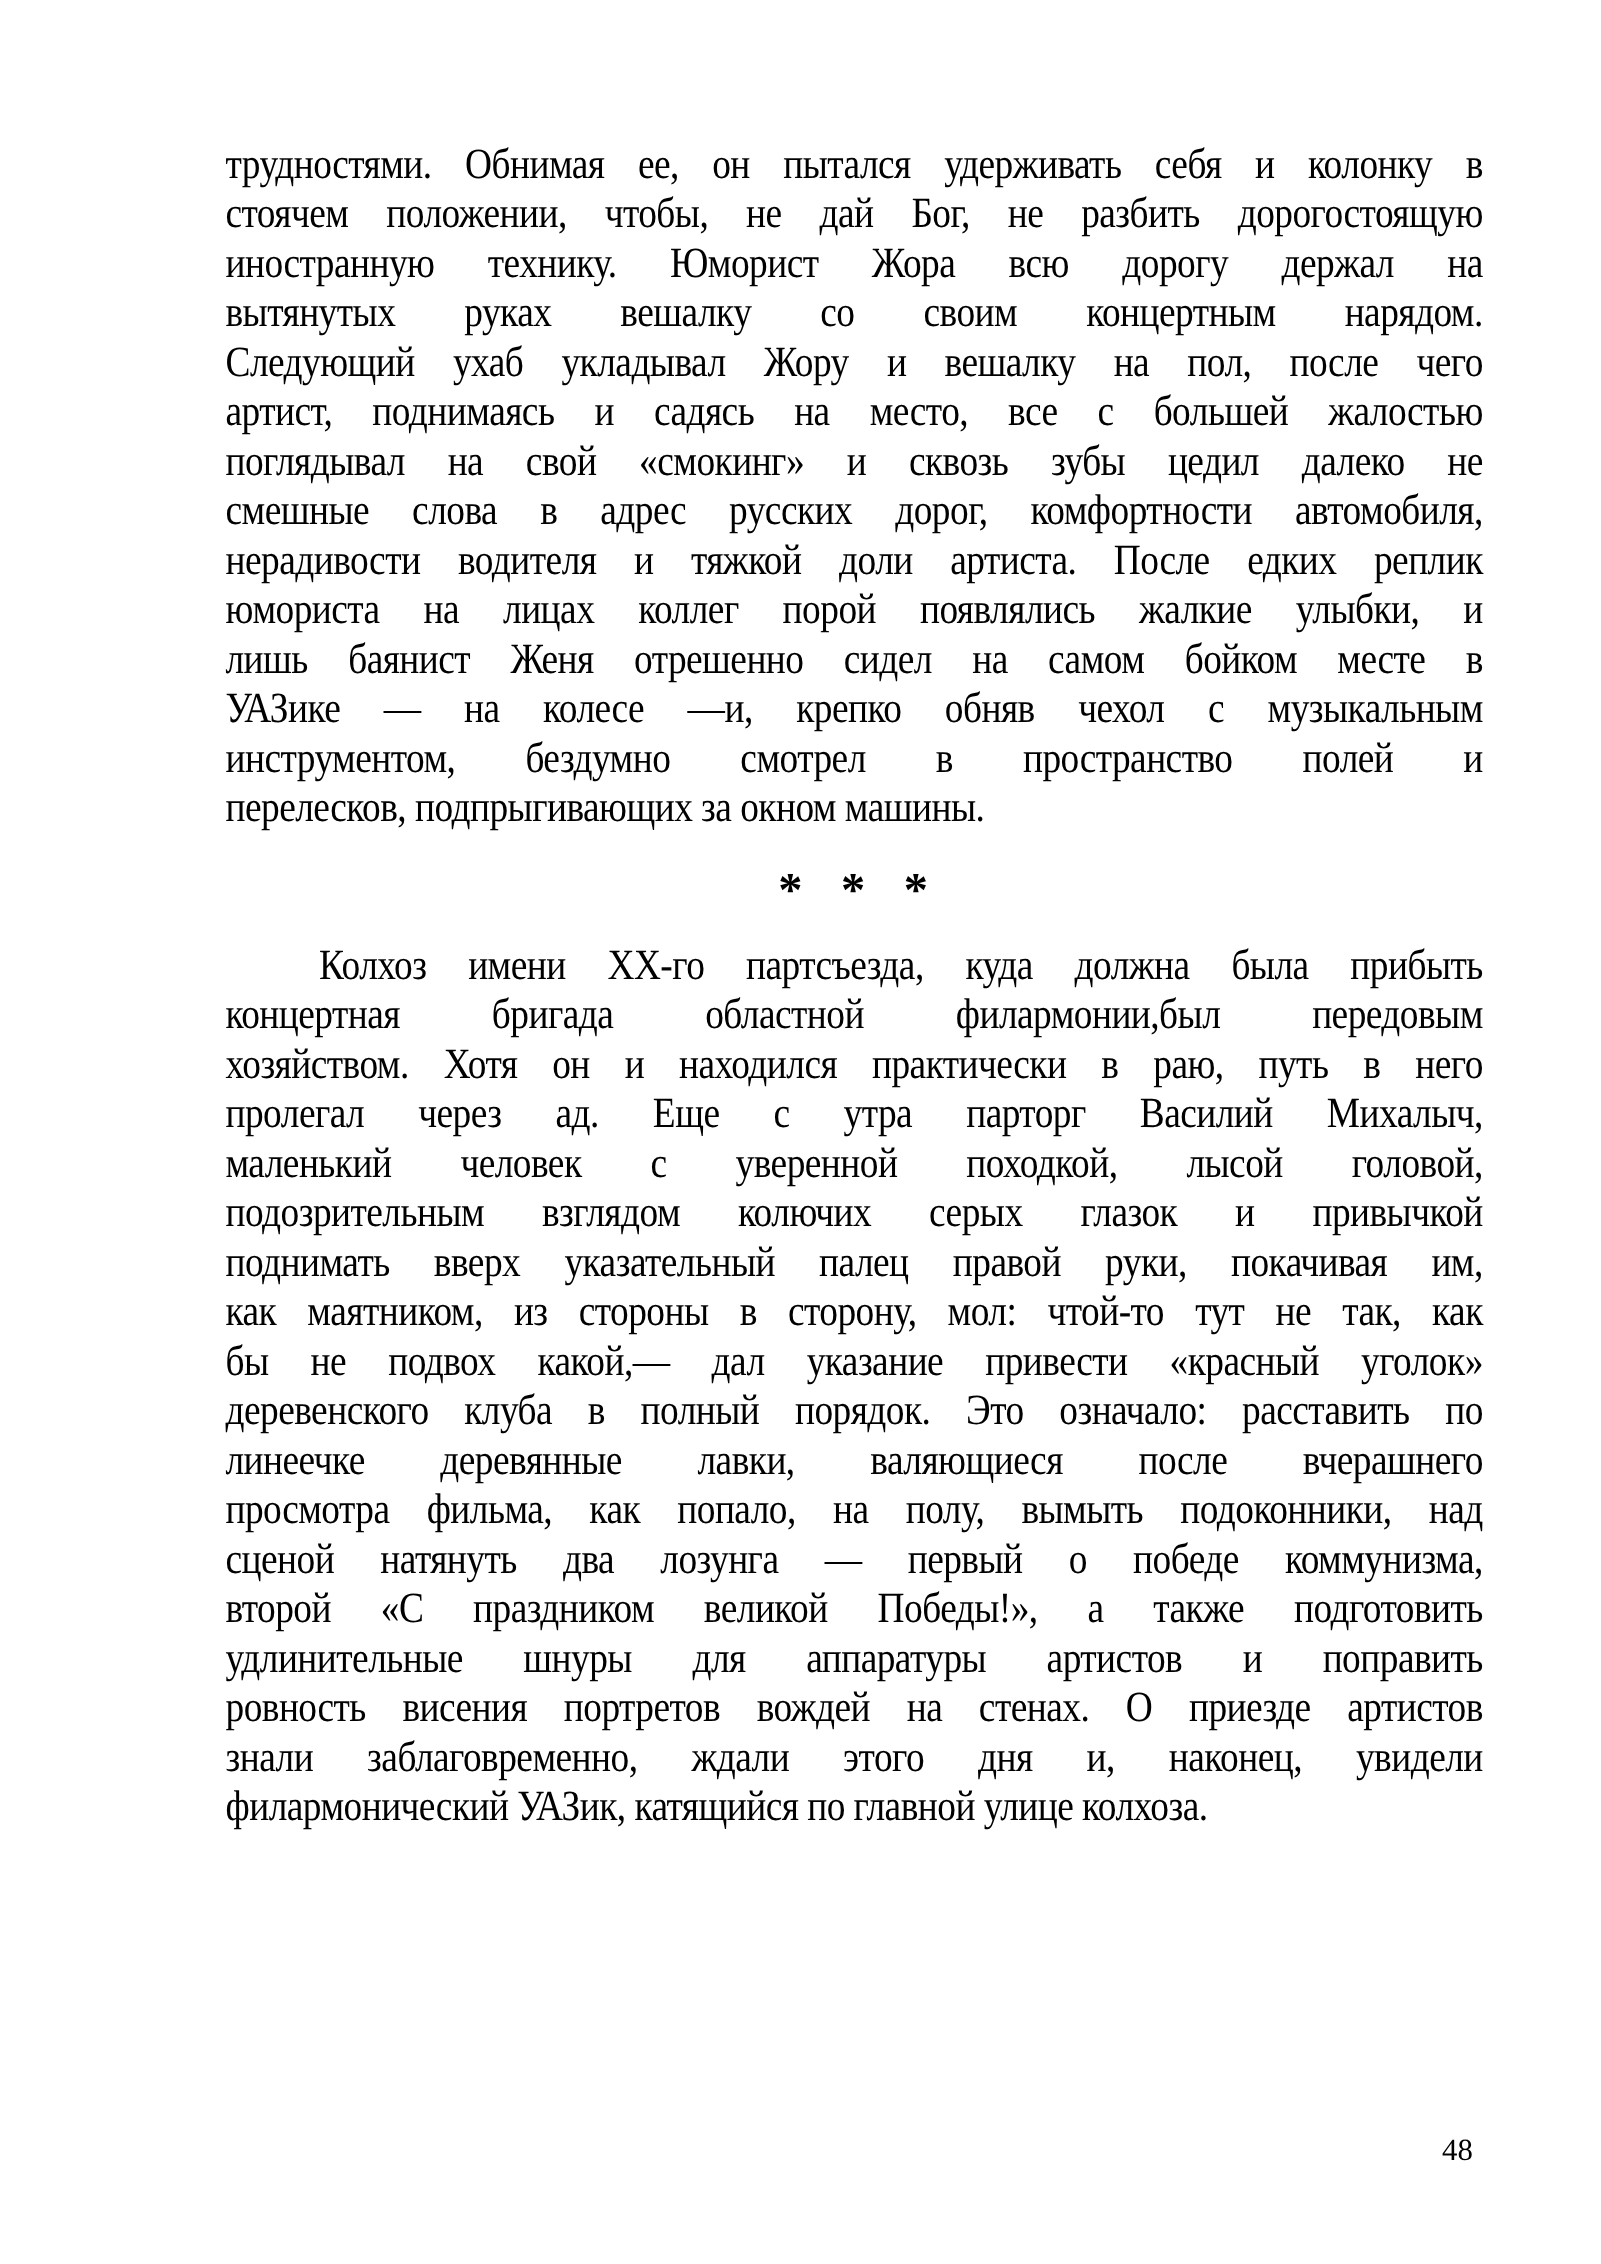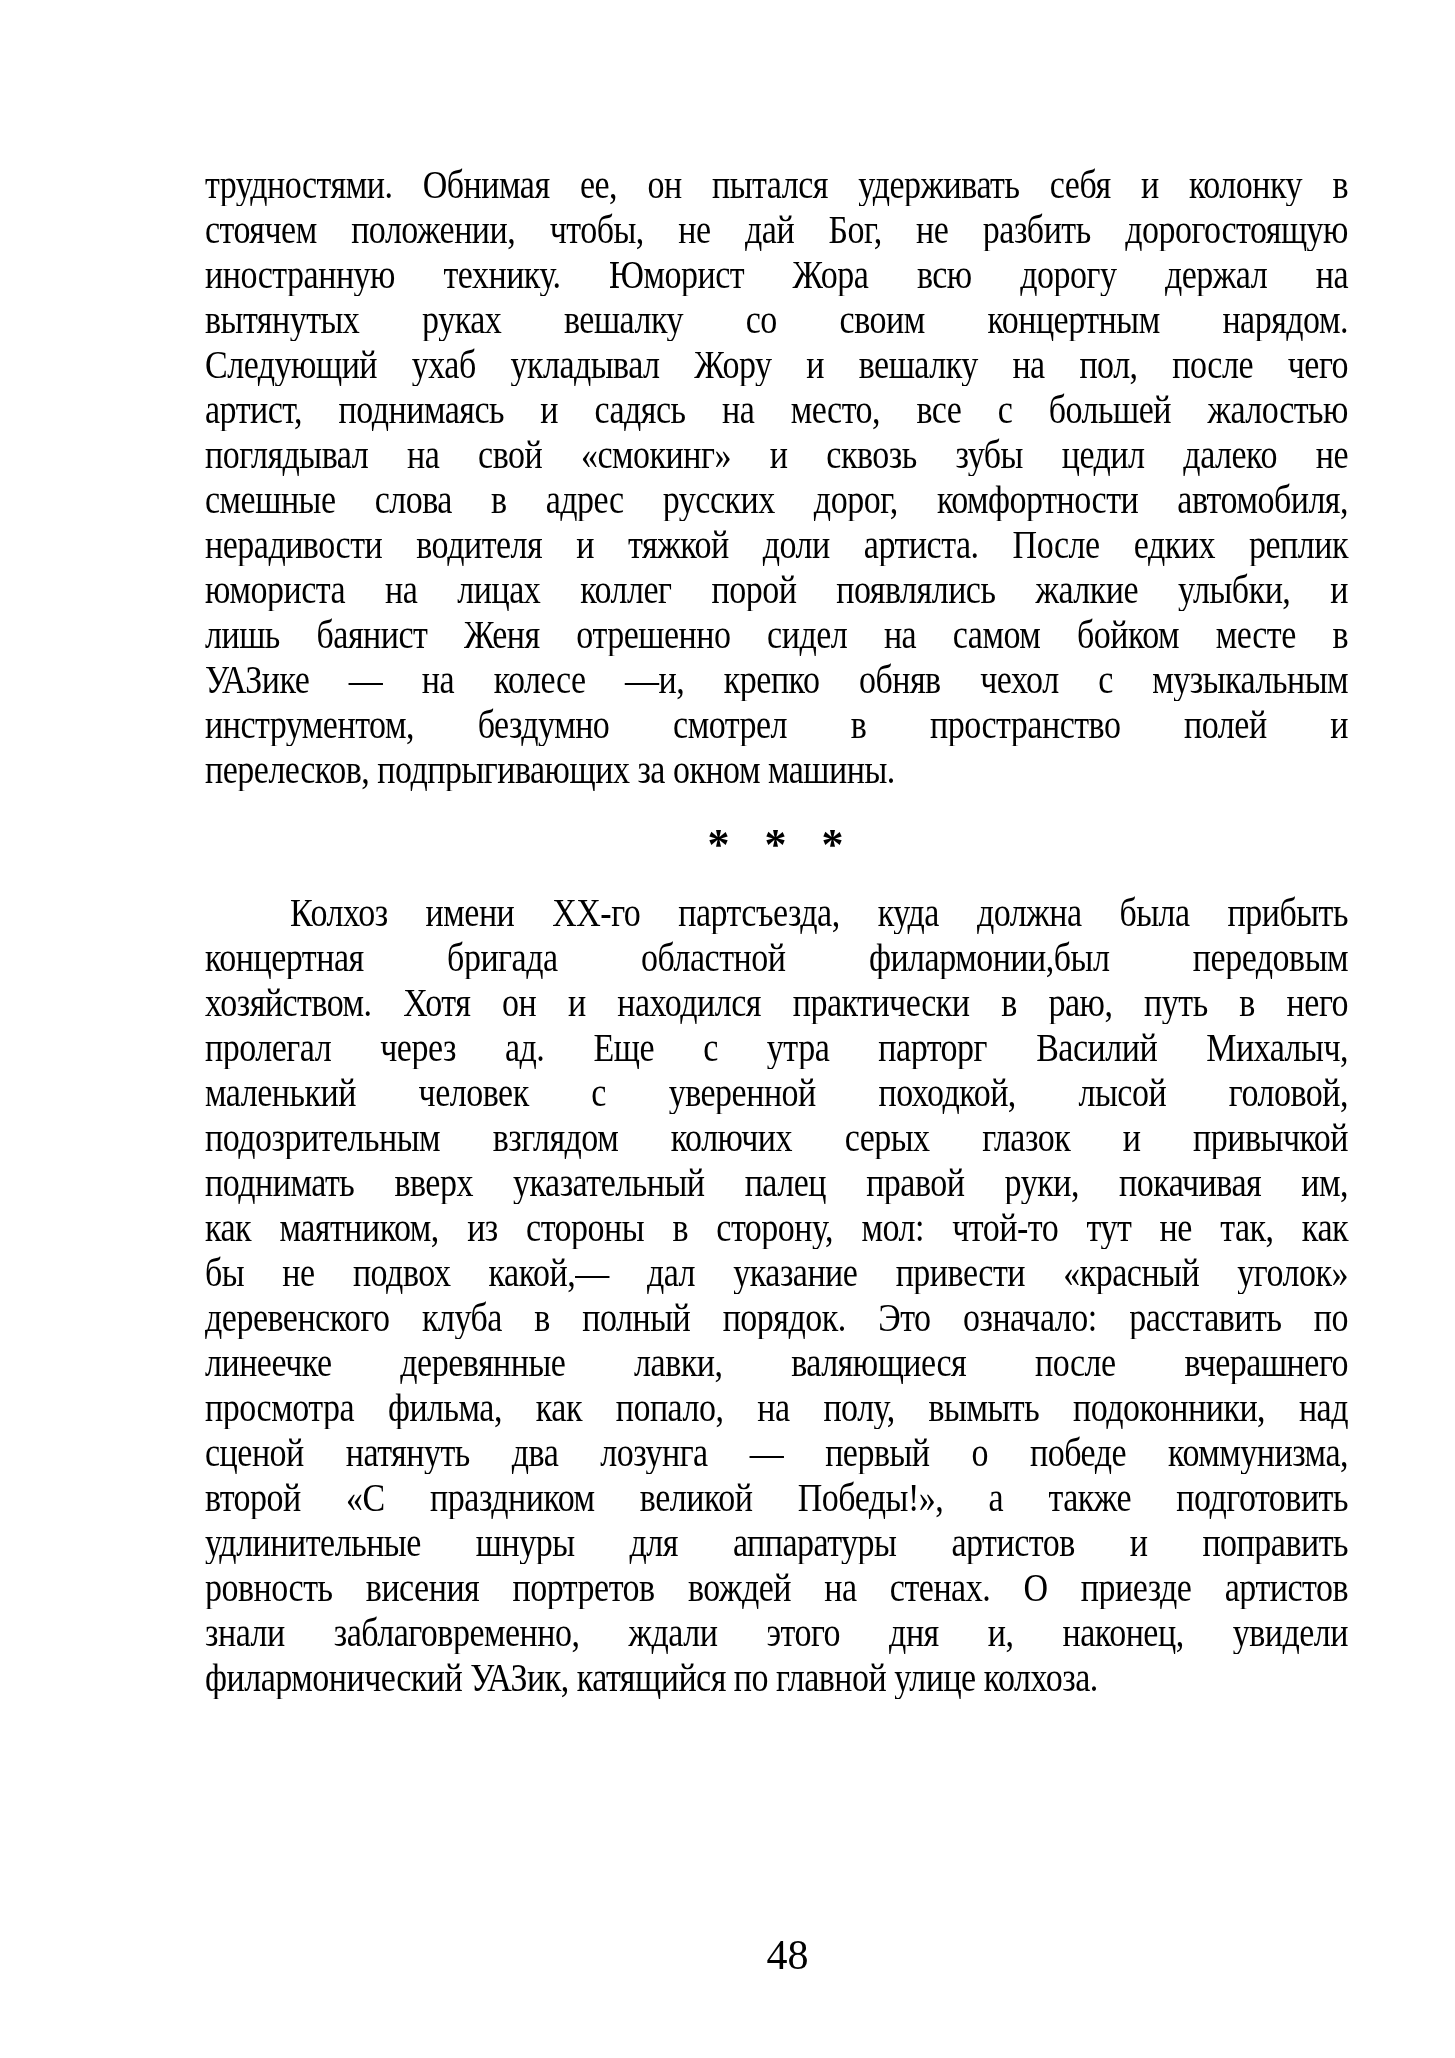--- a/index.html
+++ b/index.html
@@ -12,21 +12,21 @@
     width: 1455px;
     height: 2058px;
     background: #ffffff;
     overflow: hidden;
     font-family: "Liberation Serif", "DejaVu Serif", serif;
     color: #000000;
   }
   .text-column {
     position: absolute;
     left: 205px;
-    top: 162px;
+    top: 127px;
     width: 1143px;
   }
   .para {
     margin: 0;
     padding: 0;
   }
   .line {
     height: 45px;
     line-height: 45px;
     font-size: 34px;
@@ -50,26 +50,26 @@
     margin-bottom: 20px;
     text-align: center;
     font-size: 44px;
     font-weight: bold;
     word-spacing: 20px;
     letter-spacing: 2px;
   }
   .page-number {
     position: absolute;
     top: 1933px;
-    left: 216px;
+    left: 196px;
     width: 1143px;
     height: 45px;
     line-height: 45px;
-    text-align: center;
-    font-size: 42px;
+    text-align: right;
+    font-size: 28px;
   }
 </style>
 </head>
 <body>
 
 <div class="page">
   <div class="text-column" id="text-column">
       <div class="para">
         <div class="line">трудностями. Обнимая ее, он пытался удерживать себя и колонку в</div>
         <div class="line">стоячем положении, чтобы, не дай Бог, не разбить дорогостоящую</div>

